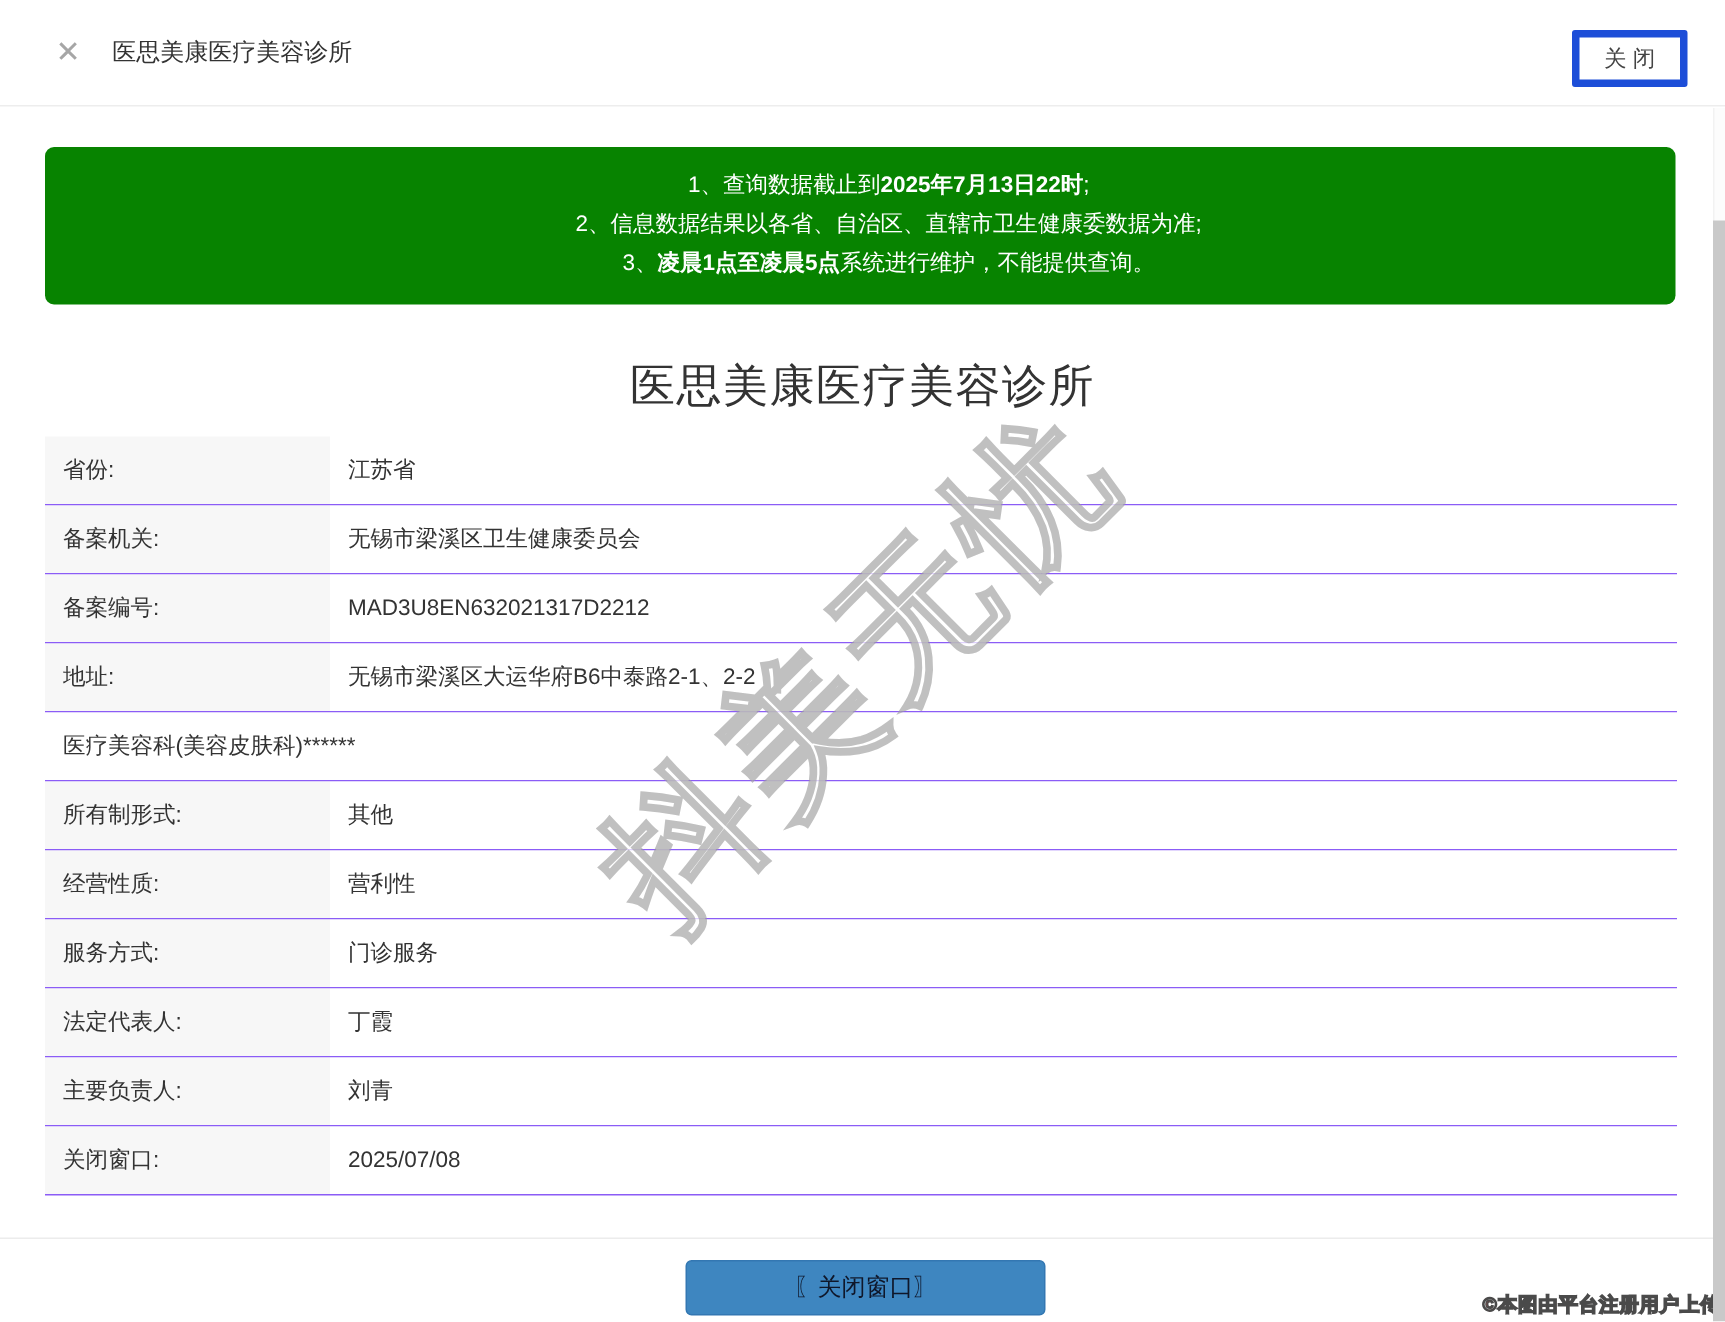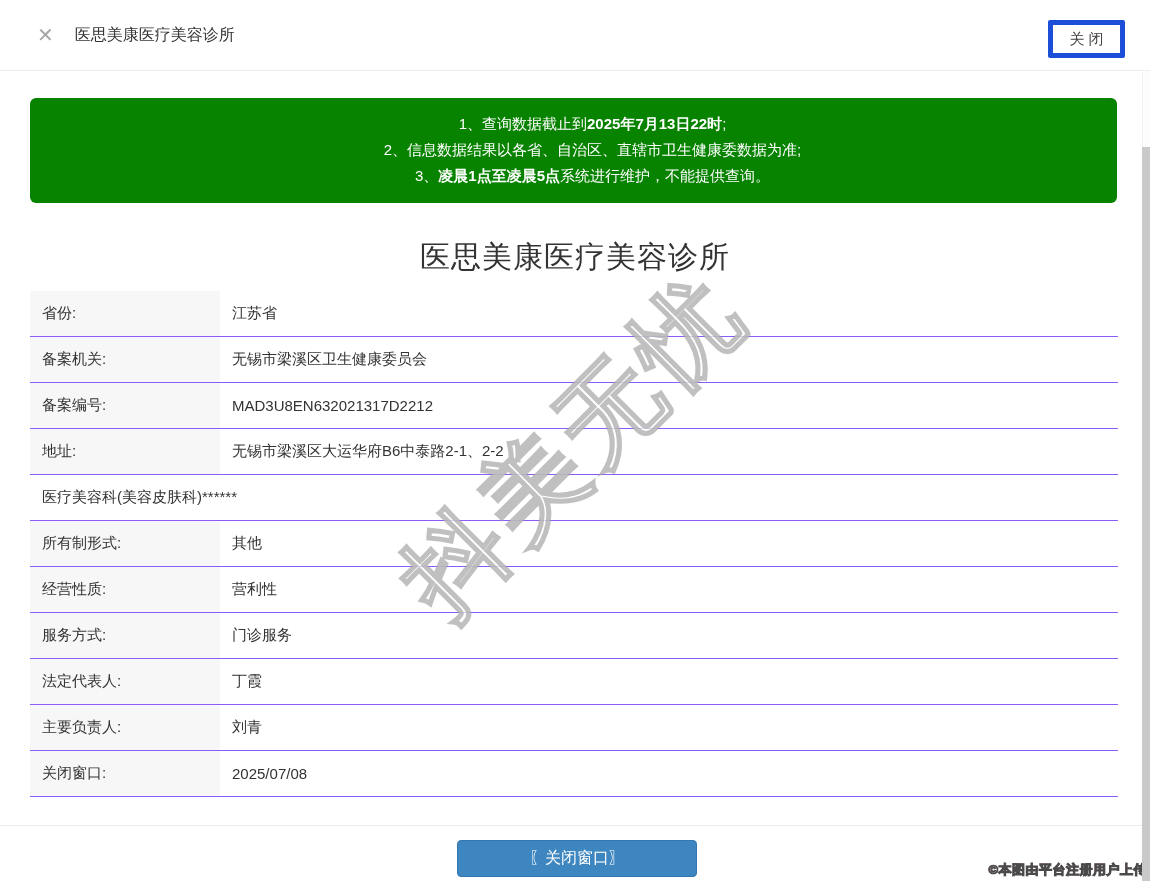--- a/index.html
+++ b/index.html
@@ -28,21 +28,21 @@
   
   .info-table { position:absolute; top:291px; left:30px; width:1088px; }
   .info-row { display:flex; border-bottom:1px solid #8b5cf6; }
   .cell { box-sizing:border-box; height:45px; display:flex; align-items:center; font-size:15px; color:#333; }
   .cell.label { width:190px; background:#f7f7f7; padding-left:12px; }
   .cell.value { flex:1; background:#fff; padding-left:12px; }
 
   
   .footer-line { position:absolute; top:825px; left:0; width:100%; height:1px; background:#ececec; }
   .btn-primary { position:absolute; top:840px; left:457px; width:240px; height:37px;
-                 background:#3e86c0; border:1px solid #3377b2; border-radius:4px; color:#ffffff;
+                 background:#3e86c0; border:1px solid #3377b2; border-radius:4px; color:#0f172a;
                  font-size:16px; font-family:inherit; cursor:pointer;text-align:center; }
   .credit { position:absolute; right:3px; bottom:2px; font-size:13px; font-weight:bold; color:#ef4444;
             -webkit-text-stroke:1px #4a4a4a; letter-spacing:0.5px; }
 
   
   .watermark { position:absolute; top:447px; left:575px; transform:translate(-50%,-50%) rotate(-45deg);
                font-size:100px; font-weight:bold; letter-spacing:8px; white-space:nowrap;
                color:rgba(255,255,255,0.72); -webkit-text-stroke:2px rgba(158,158,158,0.65);
                pointer-events:none; z-index:5; }
 

